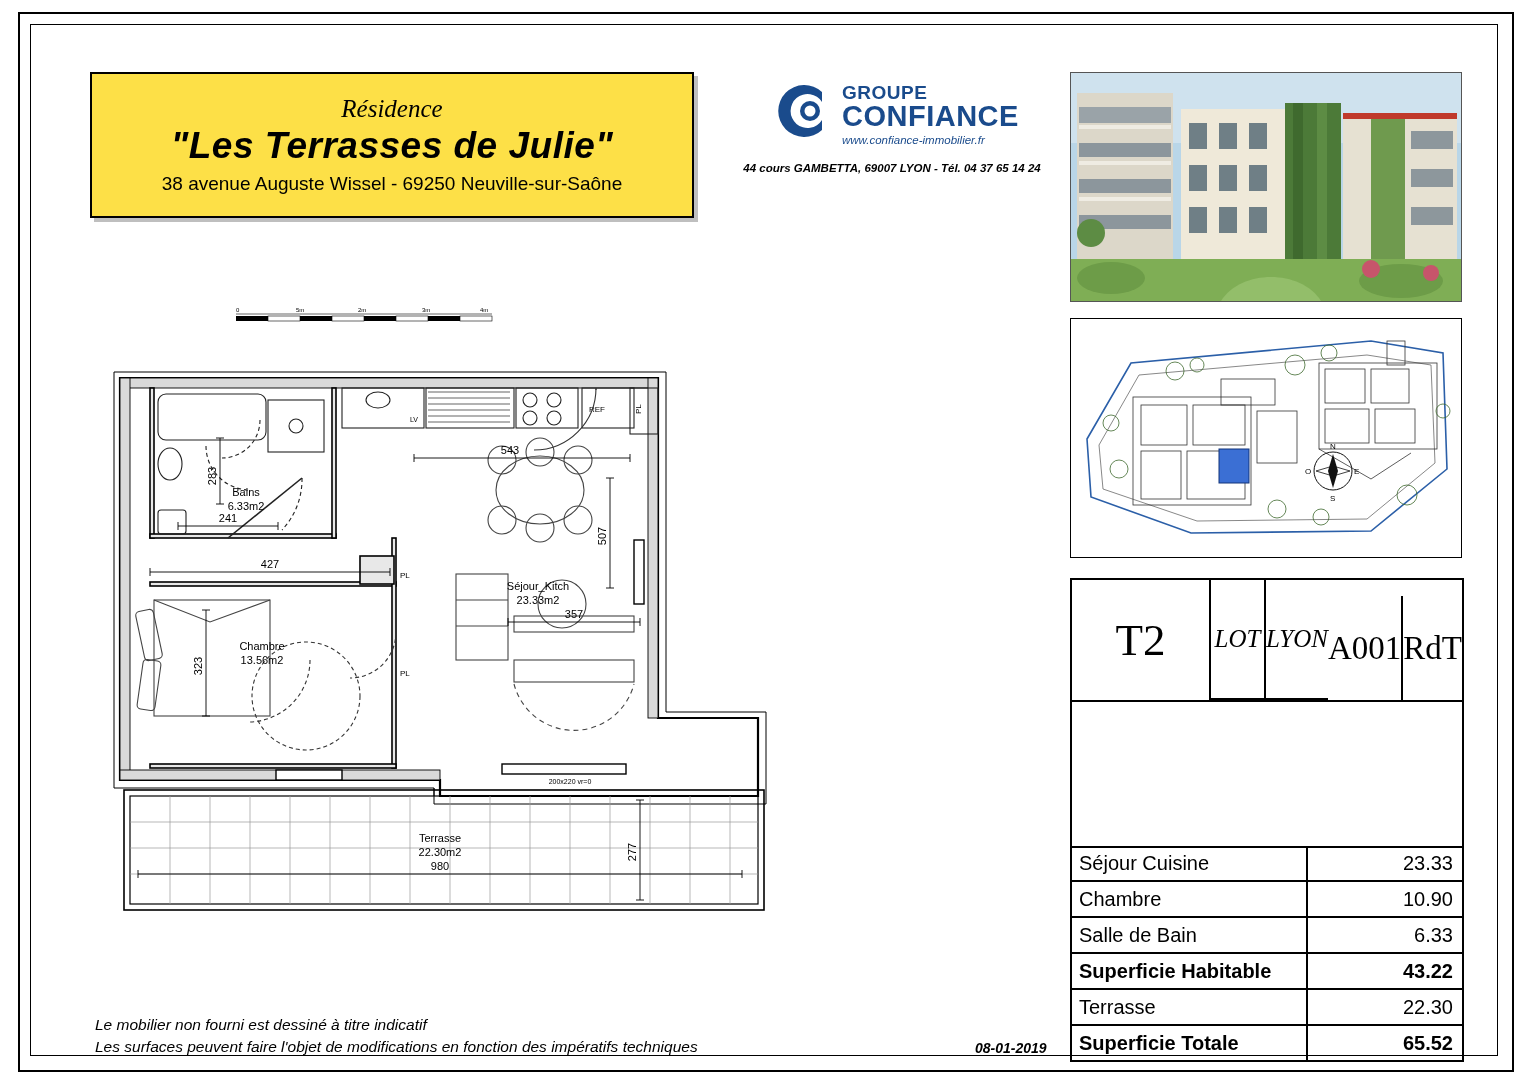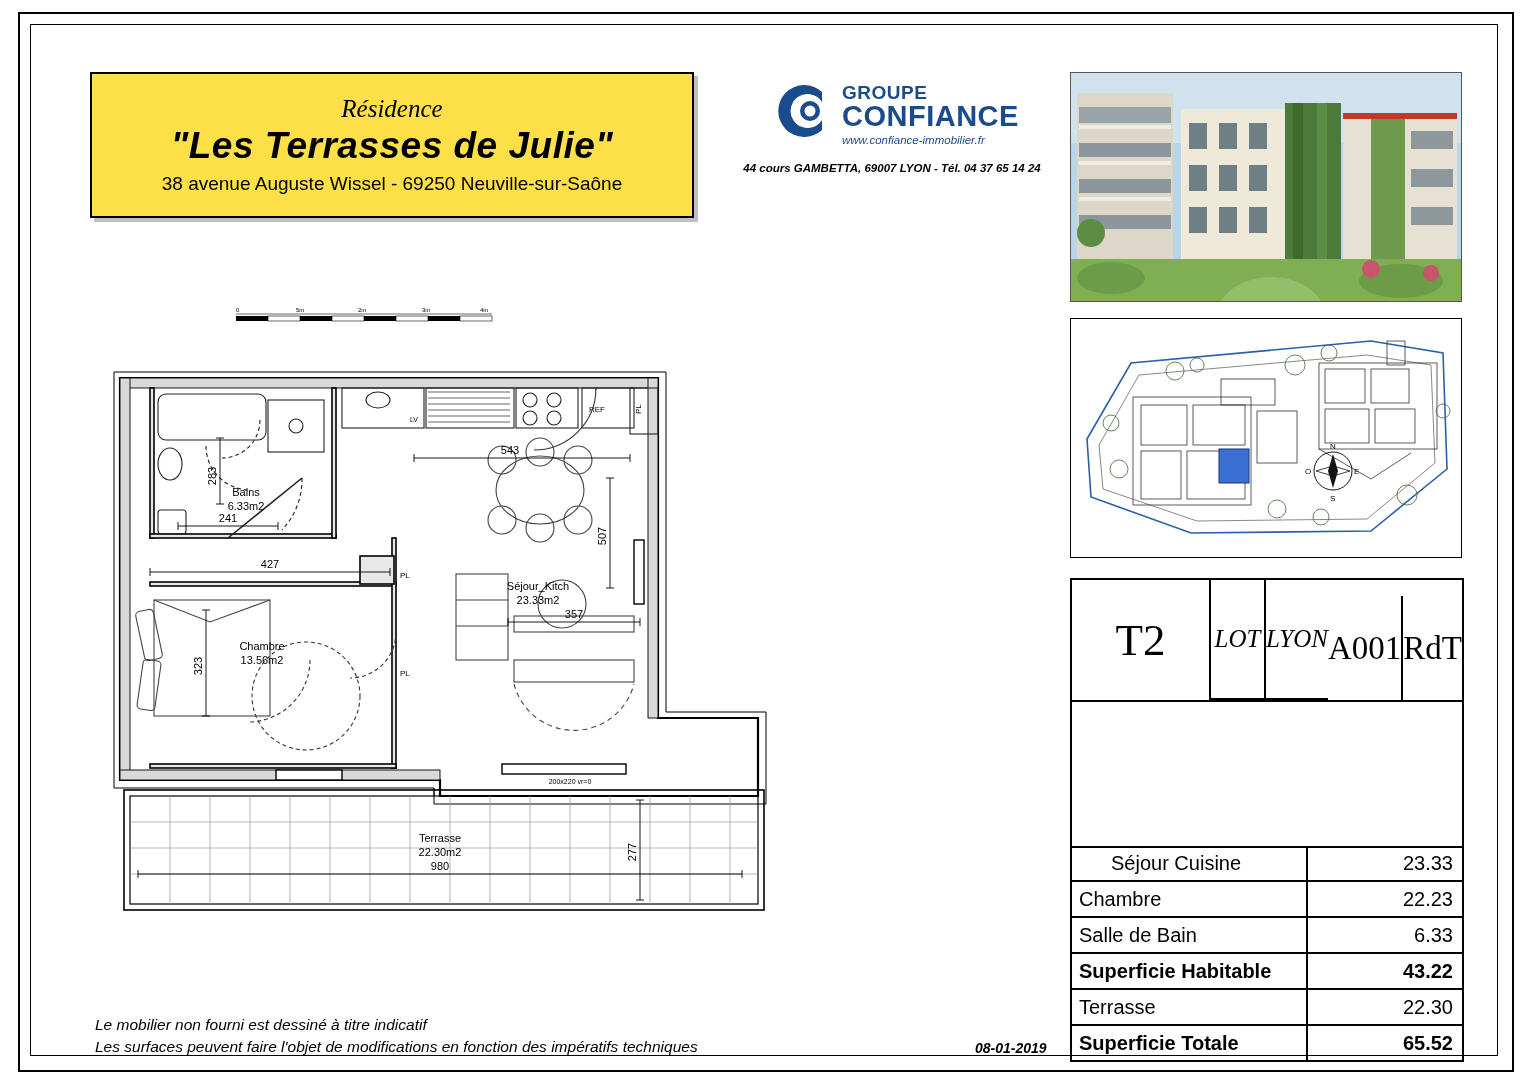--- a/index.html
+++ b/index.html
@@ -39,21 +39,21 @@
   .lot-cell{flex:1;display:flex;align-items:center;justify-content:center;font-family:"Liberation Serif",serif;}
   .lot-head .lot-cell{font-size:25px;font-style:italic;}
   .lot-body .lot-cell{font-size:33px;margin-top:16px;}
   .lot-div{border-right:2px solid #000;}
 
   .lot-blank{position:absolute;left:1070px;top:698px;width:390px;height:148px;border:2px solid #000;border-top:none;}
 
   
   .surf{position:absolute;left:1070px;top:846px;width:390px;border:2px solid #000;border-top:none;}
   .surf-row{display:flex;height:34px;border-top:2px solid #000;align-items:stretch;}
-  .surf-row:first-child{border-top:none;padding-left:32px;}
+  .surf-row:first-child{border-top:none;}
   .surf-label{flex:1;display:flex;align-items:center;padding-left:7px;font-size:20px;border-right:2px solid #000;}
   .surf-val{width:145px;display:flex;align-items:center;justify-content:flex-end;padding-right:9px;font-size:20px;}
   .surf-row.bold .surf-label,.surf-row.bold .surf-val{font-weight:bold;}
 
   
   .scalebar{position:absolute;left:236px;top:305px;width:258px;height:22px;}
 
   
   .plan{position:absolute;left:110px;top:360px;width:690px;height:580px;}
 
@@ -203,21 +203,21 @@
   </div>
   <div class="lot-blank"></div>
 
   <div class="surf">
     <div class="surf-row">
       <div class="surf-label">Séjour Cuisine</div>
       <div class="surf-val">23.33</div>
     </div>
     <div class="surf-row">
       <div class="surf-label">Chambre</div>
-      <div class="surf-val">22.23</div>
+      <div class="surf-val">10.90</div>
     </div>
     <div class="surf-row">
       <div class="surf-label">Salle de Bain</div>
       <div class="surf-val">6.33</div>
     </div>
     <div class="surf-row bold">
       <div class="surf-label">Superficie Habitable</div>
       <div class="surf-val">43.22</div>
     </div>
     <div class="surf-row">

